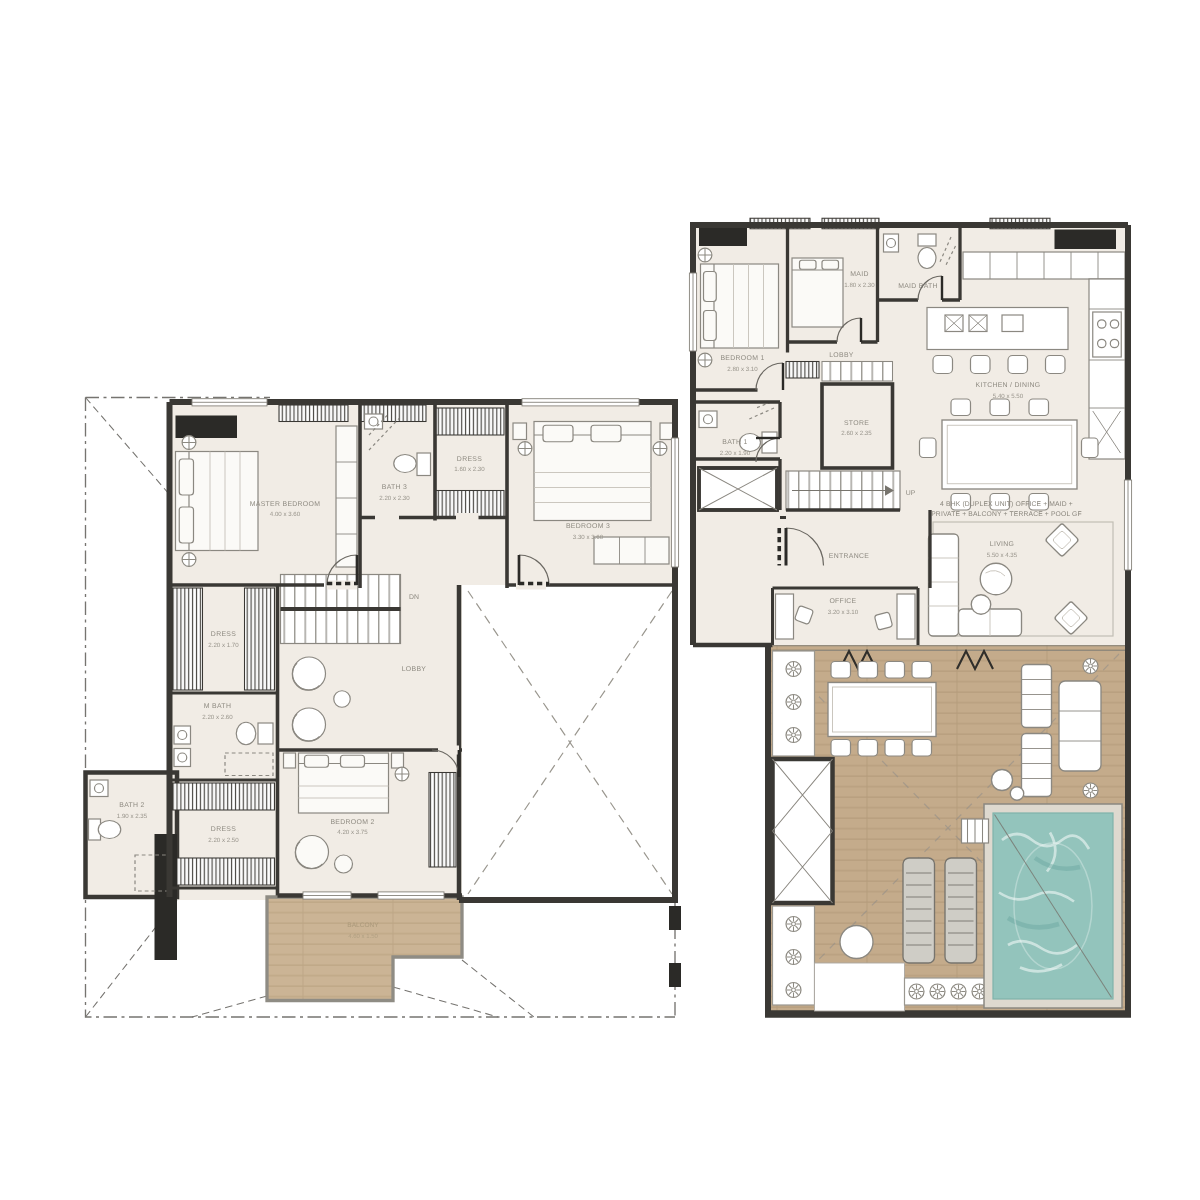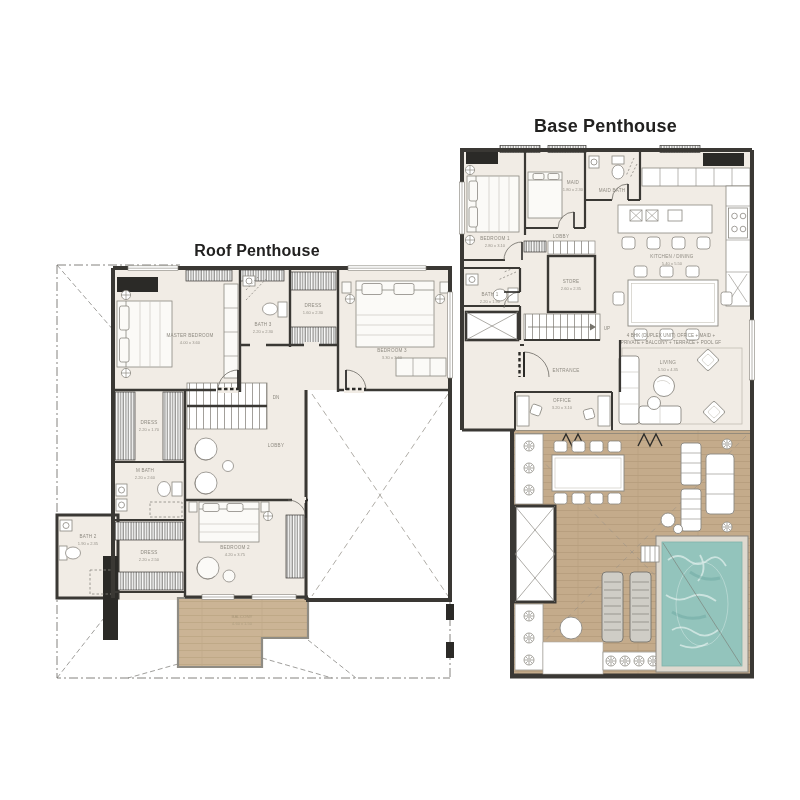--- a/index.html
+++ b/index.html
@@ -512,15 +512,13 @@
           <line x1="663" y1="543" x2="741" y2="665" stroke="#77746d" stroke-width="0.7" opacity="0.8"></line>
           <g>
             <rect x="641" y="546" width="18" height="16" fill="#ffffff" stroke="#8b8881" stroke-width="0.8"></rect>
             <path d="M645,546 V562 M650,546 V562 M655,546 V562" stroke="#8b8881" stroke-width="0.7"></path>
           </g>
         </g>
       </g>
     </g>
   </svg>
 
-  <div class="plan-title" id="roof-title">Roof Penthouse</div>
-  <div class="plan-title" id="base-title">Base Penthouse</div>
 </div>
 
 </body></html>

